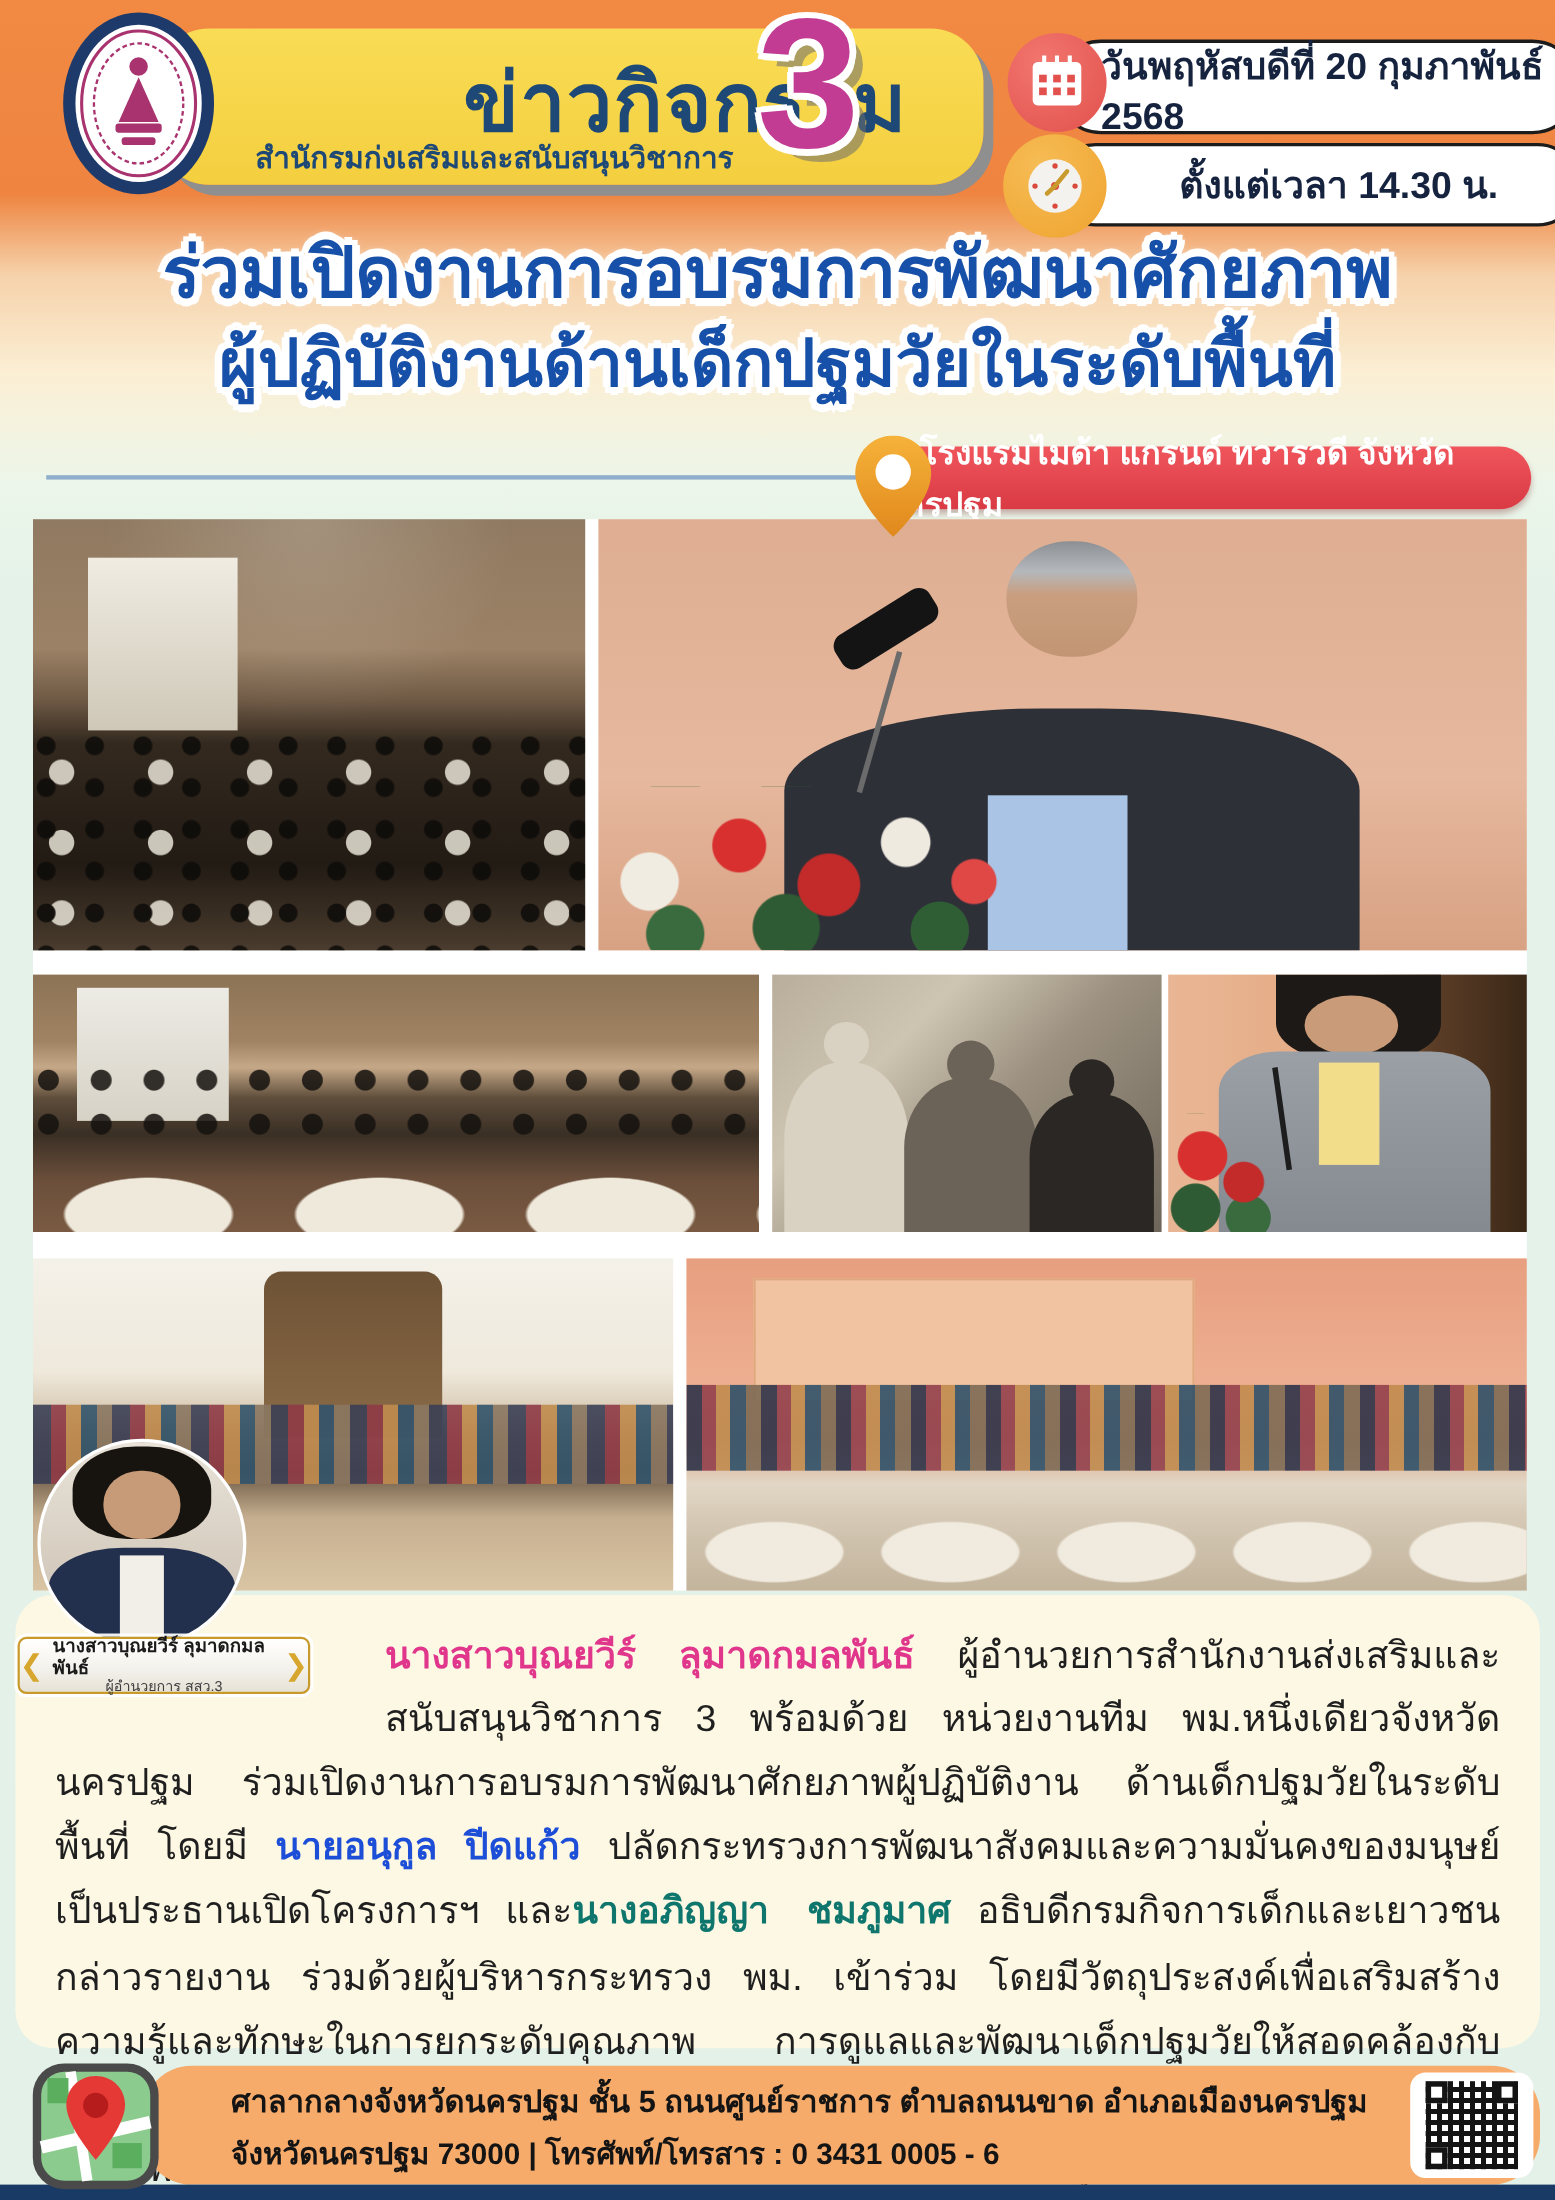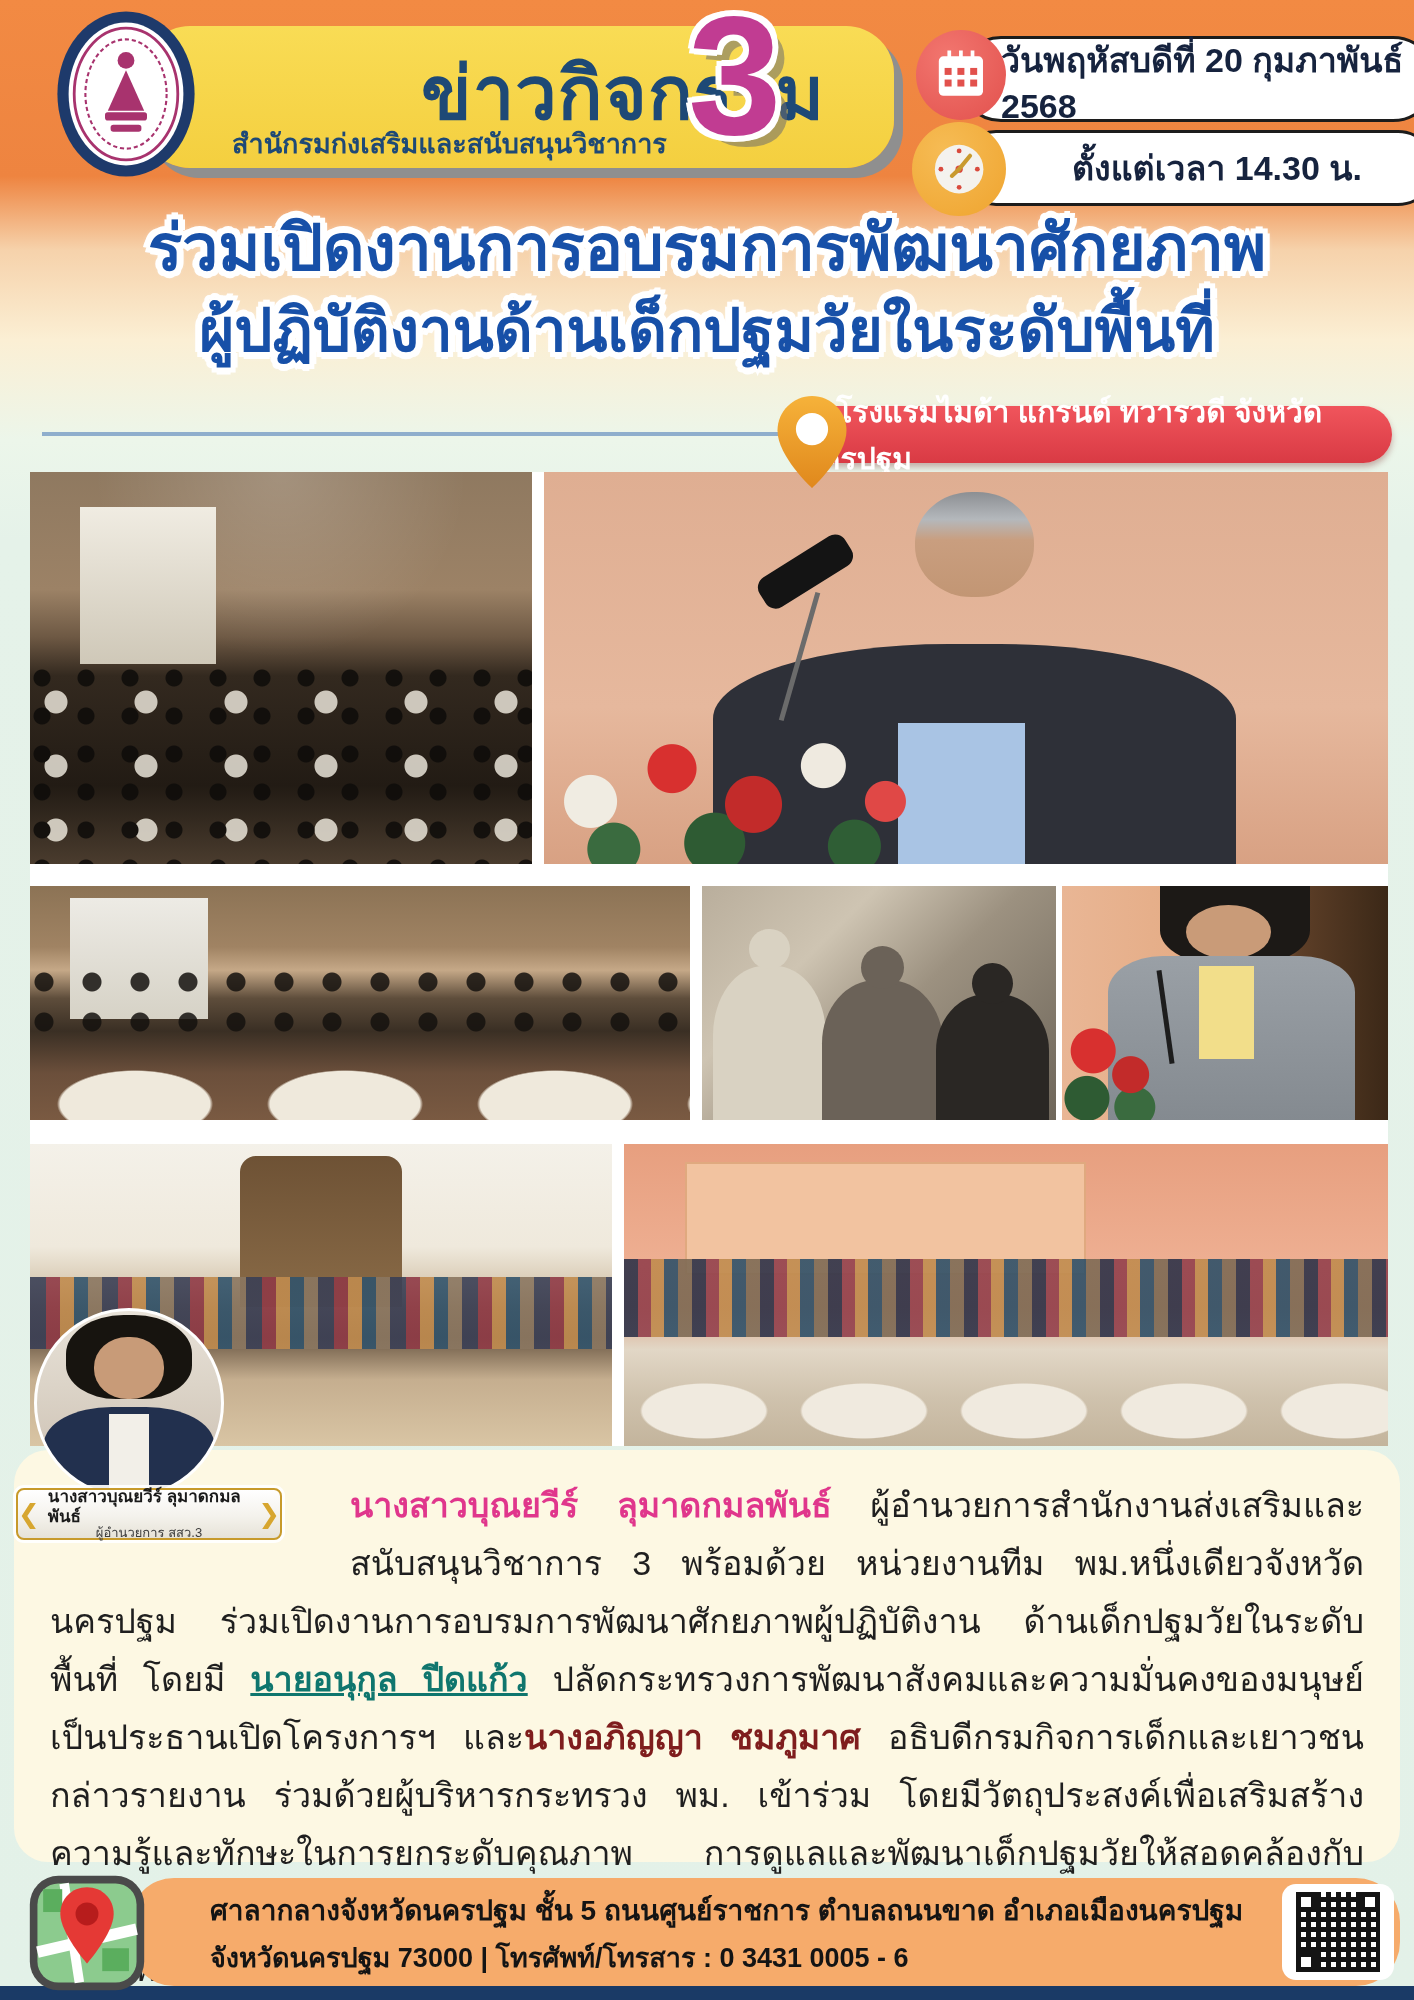--- a/index.html
+++ b/index.html
@@ -127,22 +127,22 @@
   .pt-face{left:31%;top:14%;width:38%;height:34%;background:#C89B78;border-radius:48%;}
   .pt-body{left:4%;top:52%;width:92%;height:50%;background:#22304E;border-radius:40% 40% 0 0;}
   .pt-shirt{left:39%;top:56%;width:22%;height:44%;background:#F2EFE8;}
 
   
   .article{left:14px;top:1450px;width:1386px;height:412px;background:#FDF8E3;border-radius:34px;z-index:2;}
   .article-inner{position:absolute;left:36px;right:36px;top:26px;bottom:22px;
                  font-size:34px;line-height:58px;color:#1f1f1f;text-align:justify;}
   .indent-spacer{float:left;width:300px;height:64px;}
   .seg-pink{color:#E0368C;font-weight:bold;}
-  .seg-blue{color:#0f766e;font-weight:bold;text-decoration:underline;}
-  .seg-green{color:#7f1d1d;font-weight:bold;}
+  .seg-blue{color:#1d4ed8;font-weight:bold;}
+  .seg-green{color:#0f766e;font-weight:bold;font-family:Liberation Mono, monospace;}
 
   
   .footer{left:130px;top:1878px;width:1270px;height:108px;border-radius:44px;background:#F6AB6B;z-index:2;}
   .footer-text{position:absolute;left:80px;top:10px;width:1040px;display:flex;flex-direction:column;gap:4px;
                color:#141414;font-weight:bold;}
   .ft1{font-size:28px;} .ft2{font-size:27px;} .ft3{font-size:26px;}
   .map-icon{left:26px;top:1872px;width:122px;height:122px;z-index:3;}
   .qr{left:1282px;top:1884px;width:112px;height:96px;background:#fff;border-radius:14px;z-index:3;}
   .qr-inner{position:absolute;left:14px;top:8px;width:84px;height:80px;
             background:repeating-linear-gradient(0deg,#141414 0 5px,transparent 5px 10px),

